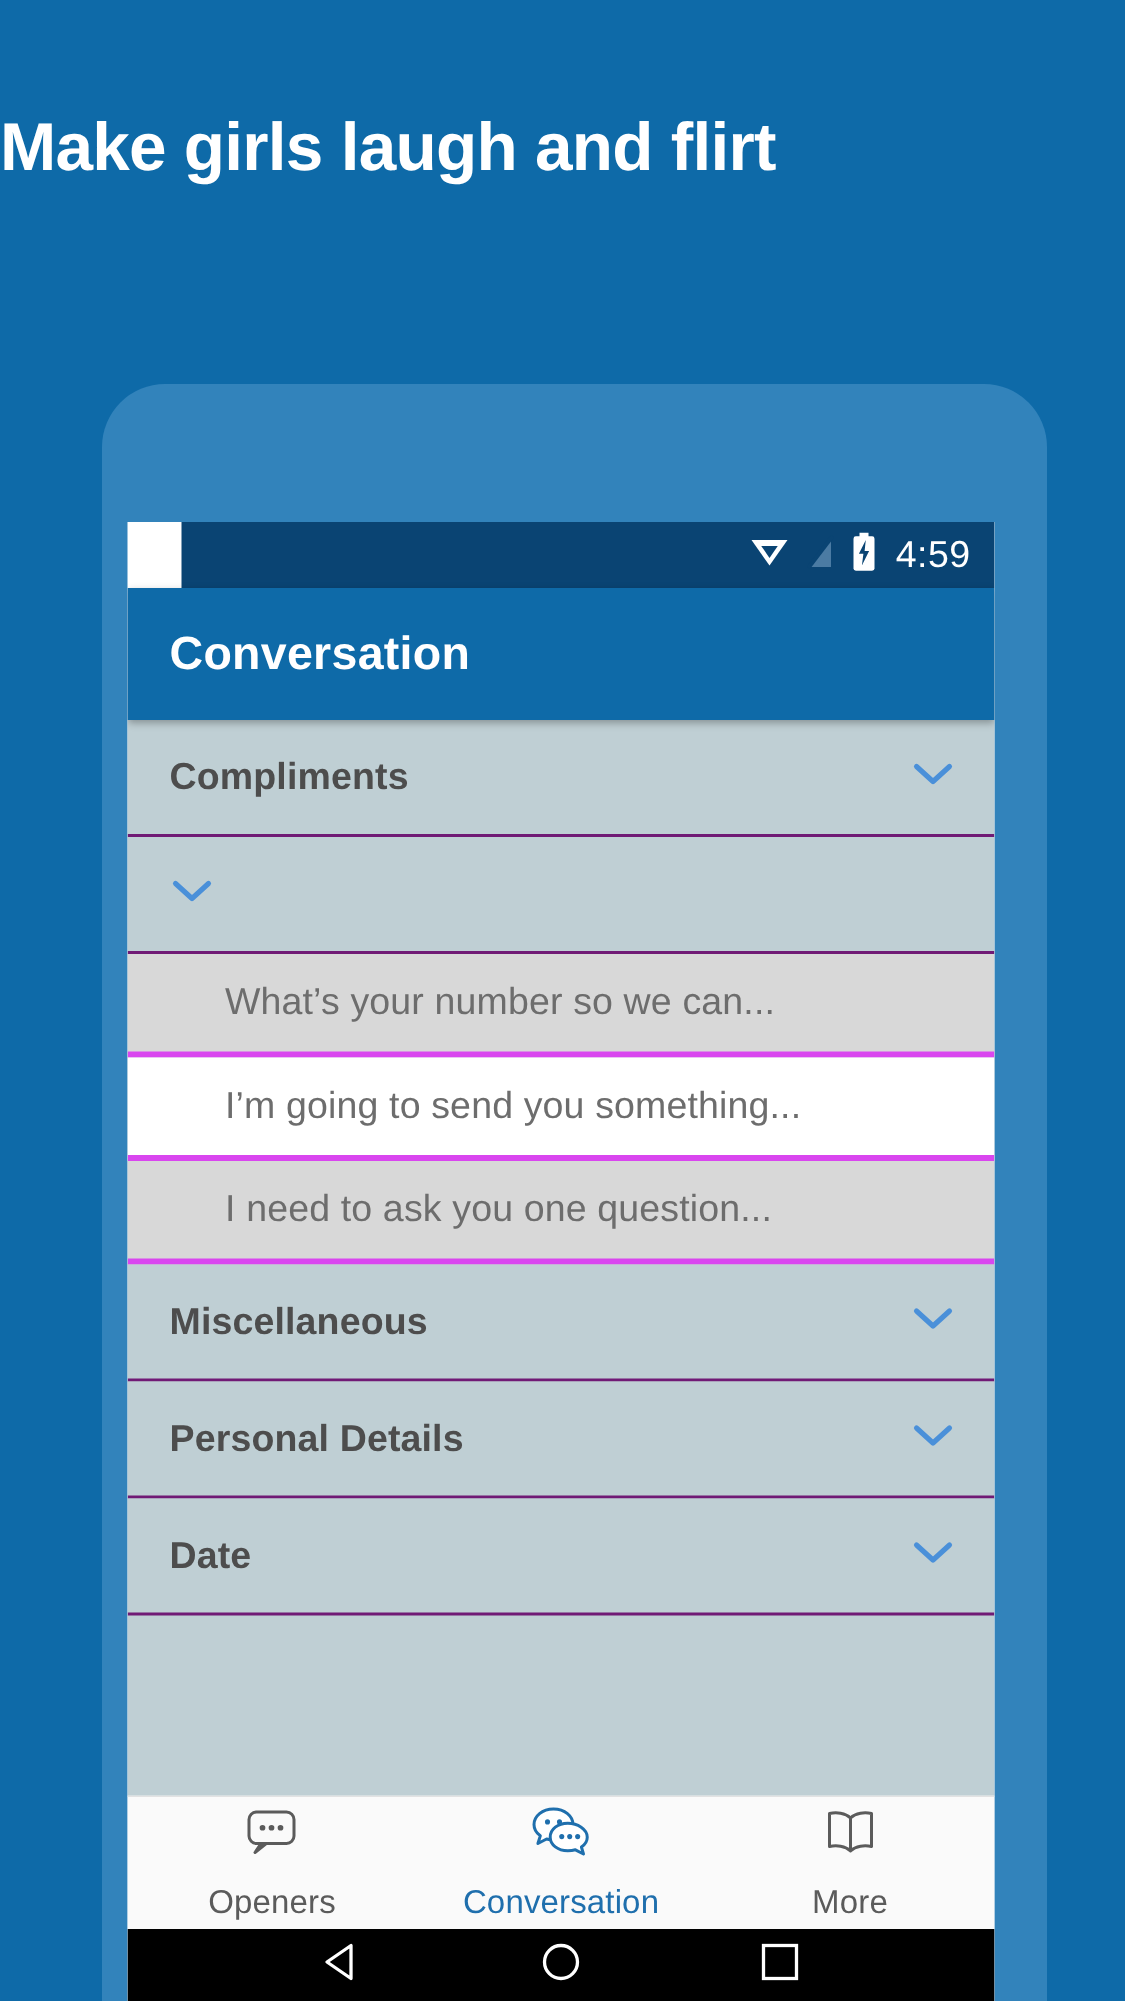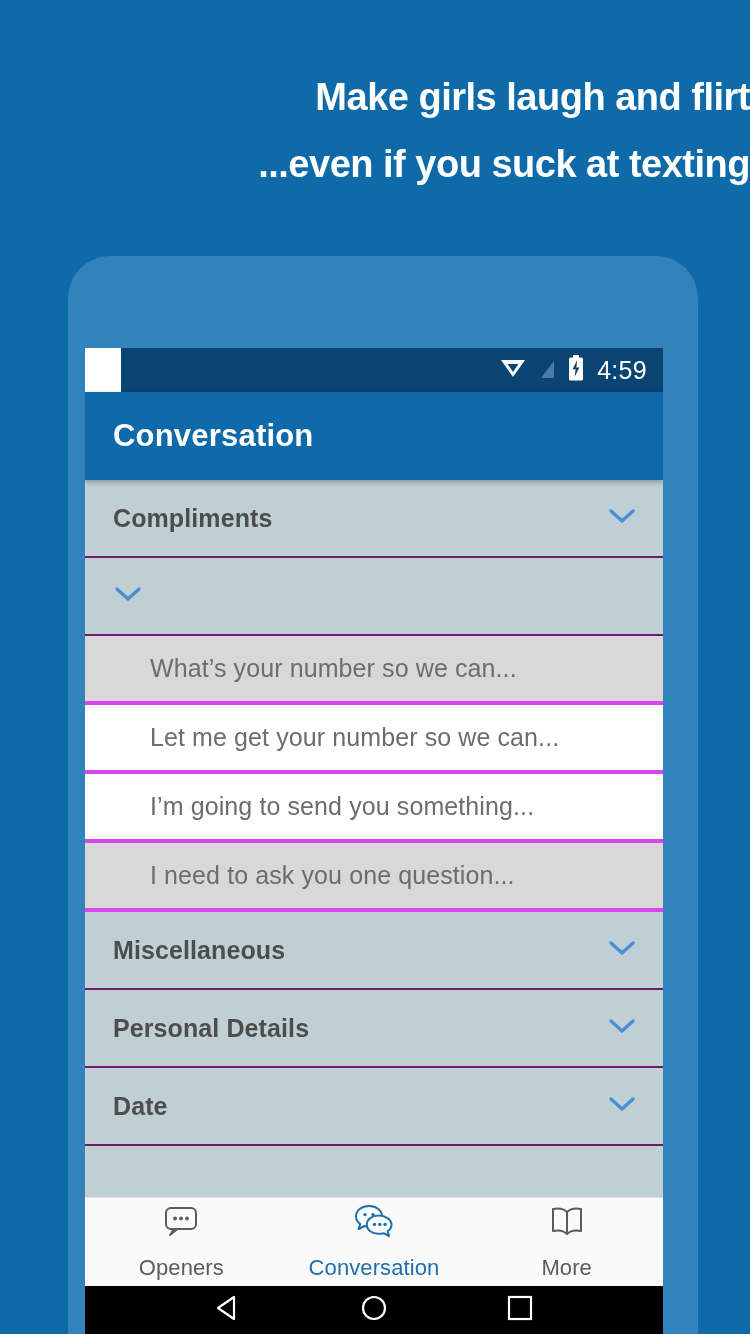--- a/index.html
+++ b/index.html
@@ -14,24 +14,24 @@
     font-family: "Liberation Sans", sans-serif;
     position: relative;
   }
 
   
   .promo {
     position: absolute;
     top: 64px;
     left: 0;
     width: 750px;
-    text-align: right;
+    text-align: left;
     color: #ffffff;
     font-weight: bold;
-    font-size: 38px;
+    font-size: 45px;
     line-height: 67px;
     letter-spacing: -0.5px;
   }
   .promo-line { display: block; white-space: nowrap; }
 
   
   .phone-frame {
     position: absolute;
     left: 68px;
     top: 256px;
@@ -182,21 +182,20 @@
     padding: 0 70px;
     box-sizing: border-box;
   }
   .nav-btn { display: block; }
 </style>
 </head>
 <body>
 
 <div class="promo">
   <span class="promo-line">Make girls laugh and flirt</span>
-  <span class="promo-line">...even if you suck at texting</span>
 </div>
 
 <div class="phone-frame"></div>
 
 <div class="screen">
 
   <div class="status-bar">
     <div class="status-icons">
       <span class="sb-icon">
         <svg width="26" height="22" viewBox="0 0 26 22">
@@ -239,23 +238,20 @@
     <div class="group-header">
       <span class="chevron">
         <svg width="30" height="20" viewBox="0 0 30 20">
           <polyline points="4,5 15,15 26,5" fill="none" stroke="#4a90d9" stroke-width="3.4" stroke-linecap="round" stroke-linejoin="round"></polyline>
         </svg>
       </span>
     </div>
 
     <div class="list-row odd">
       <span class="list-row-label">What’s your number so we can...</span>
-    </div>
-    <div class="list-row even">
-      <span class="list-row-label">Let me get your number so we can...</span>
     </div>
     <div class="list-row even">
       <span class="list-row-label">I’m going to send you something...</span>
     </div>
     <div class="list-row odd">
       <span class="list-row-label">I need to ask you one question...</span>
     </div>
 
     <div class="group-header">
       <span class="group-header-label">Miscellaneous</span>

